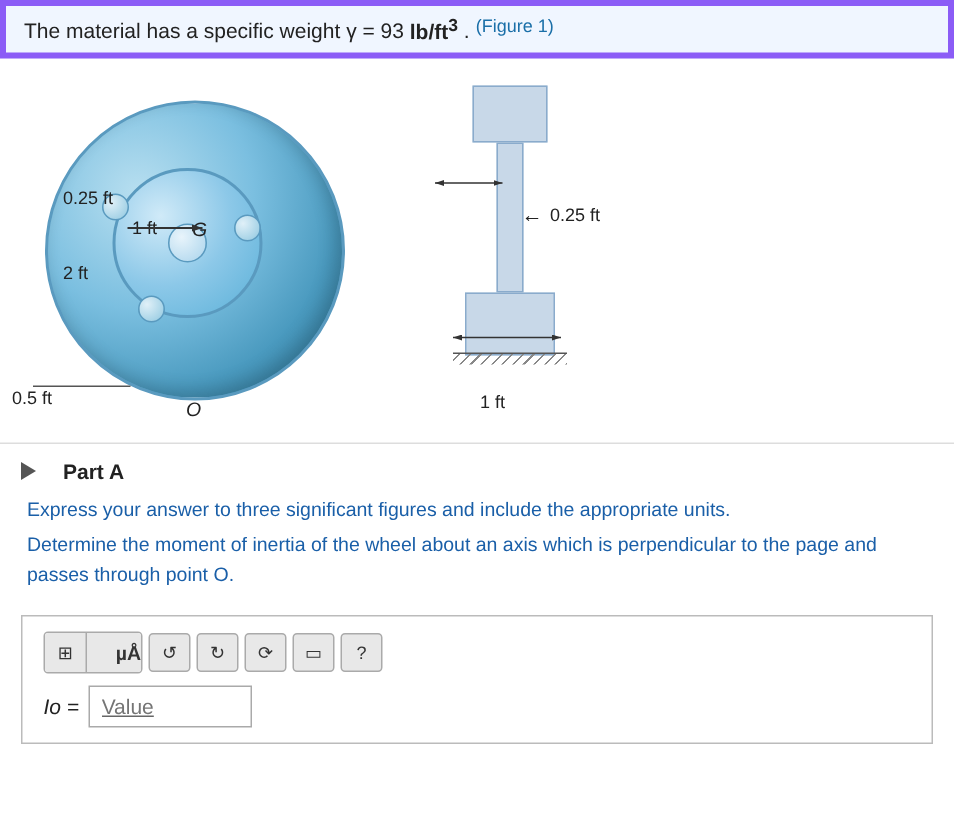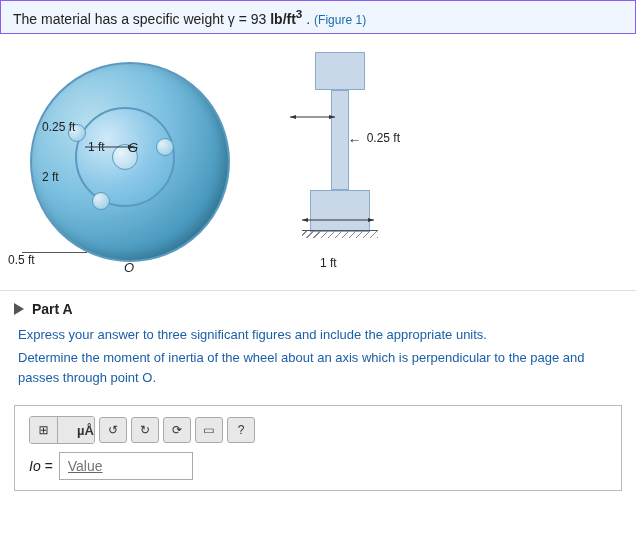--- a/index.html
+++ b/index.html
@@ -5,27 +5,27 @@
     * { box-sizing: border-box; margin: 0; padding: 0; }
     body {
       font-family: Arial, sans-serif;
       font-size: 14px;
       background: #fff;
       width: 636px;
       min-height: 552px;
       color: #222;
     }
     .top-bar {
-      border: 1px solid #8b5cf6;
+      border: 4px solid #8b5cf6;
       background: #f0f6ff;
       padding: 6px 12px;
       font-size: 14px;
       color: #222;
       display: flex;
-      align-items: flex-end;
+      align-items: flex-start;
       gap: 4px;
     }
     .top-bar a {
       color: #1a6fa8;
       text-decoration: none;
       font-size: 12px;
     }
     .figure-area {
       display: flex;
       flex-direction: row;
@@ -184,21 +184,21 @@
     }
     
     .part-section {
       padding: 10px 14px 4px 14px;
       border-top: 1px solid #ddd;
       margin-top: 8px;
     }
     .part-header {
       display: flex;
       align-items: center;
-      gap: 8px;
+      gap: 18px;
       font-weight: bold;
       font-size: 14px;
       margin-bottom: 8px;
     }
     .triangle-icon {
       width: 0; height: 0;
       border-top: 6px solid transparent;
       border-bottom: 6px solid transparent;
       border-left: 10px solid #555;
     }
@@ -259,21 +259,21 @@
     .input-label {
       font-size: 14px;
       margin-right: 6px;
       font-style: italic;
       white-space: nowrap;
     }
     .value-input {
       border: 1px solid #aaa;
       padding: 5px 8px;
       font-size: 14px;
-      width: 134px;
+      width: 109px;
       color: #666;
       outline: none;
       background: #fff;
       text-decoration: underline;
     }
     .units-input {
       border: 1px solid #aaa;
       border-left: none;
       padding: 5px 8px;
       font-size: 14px;

